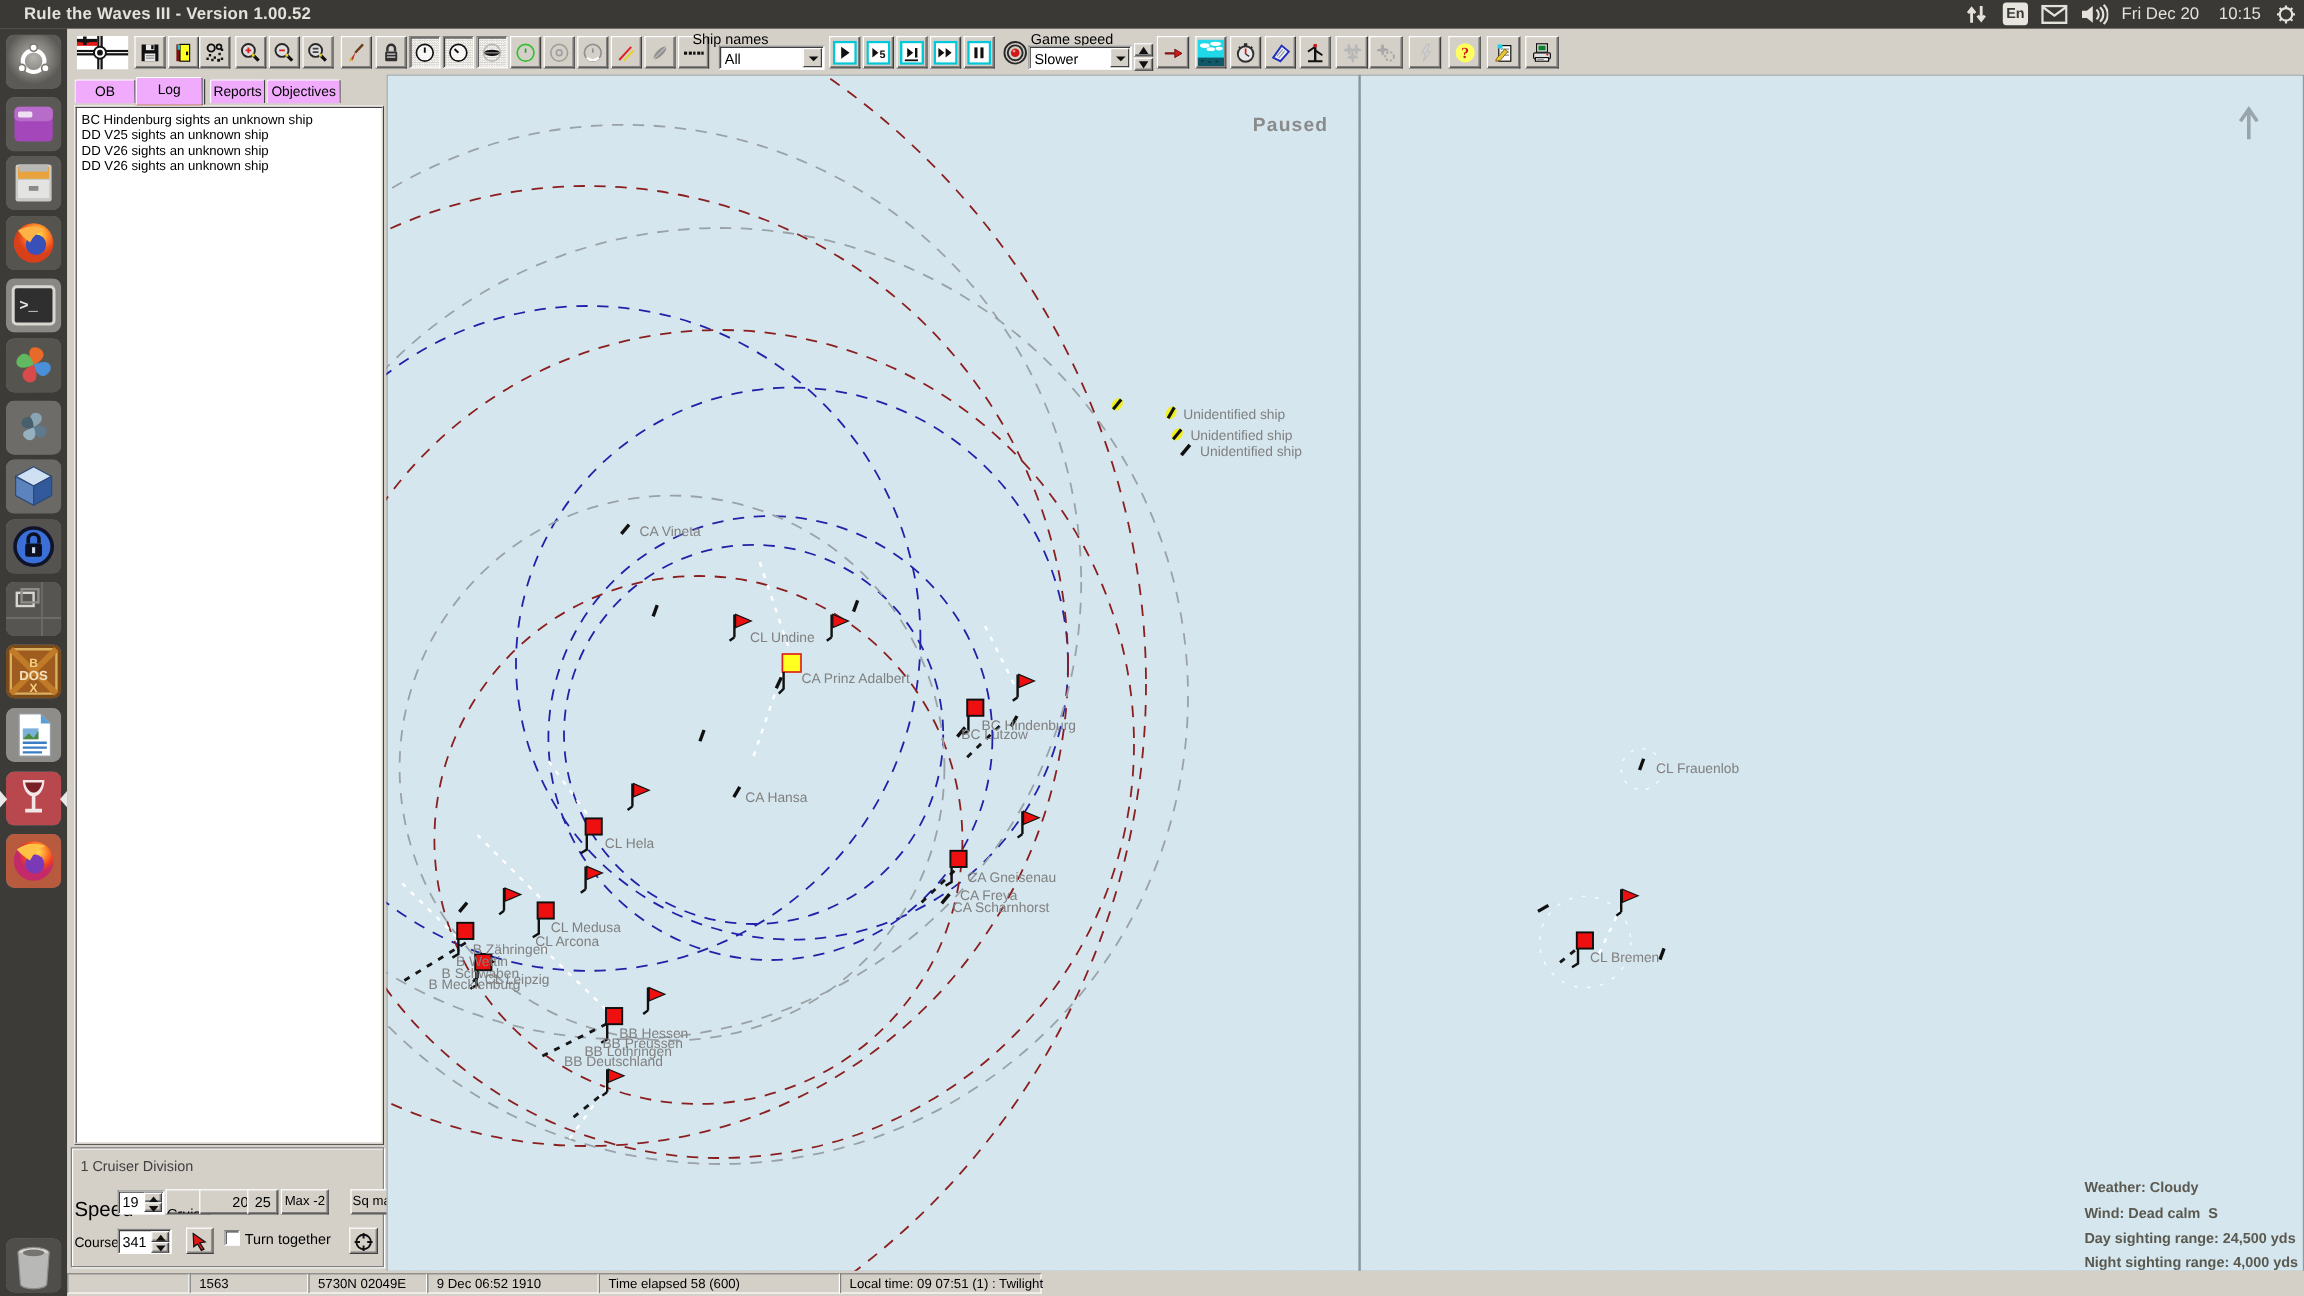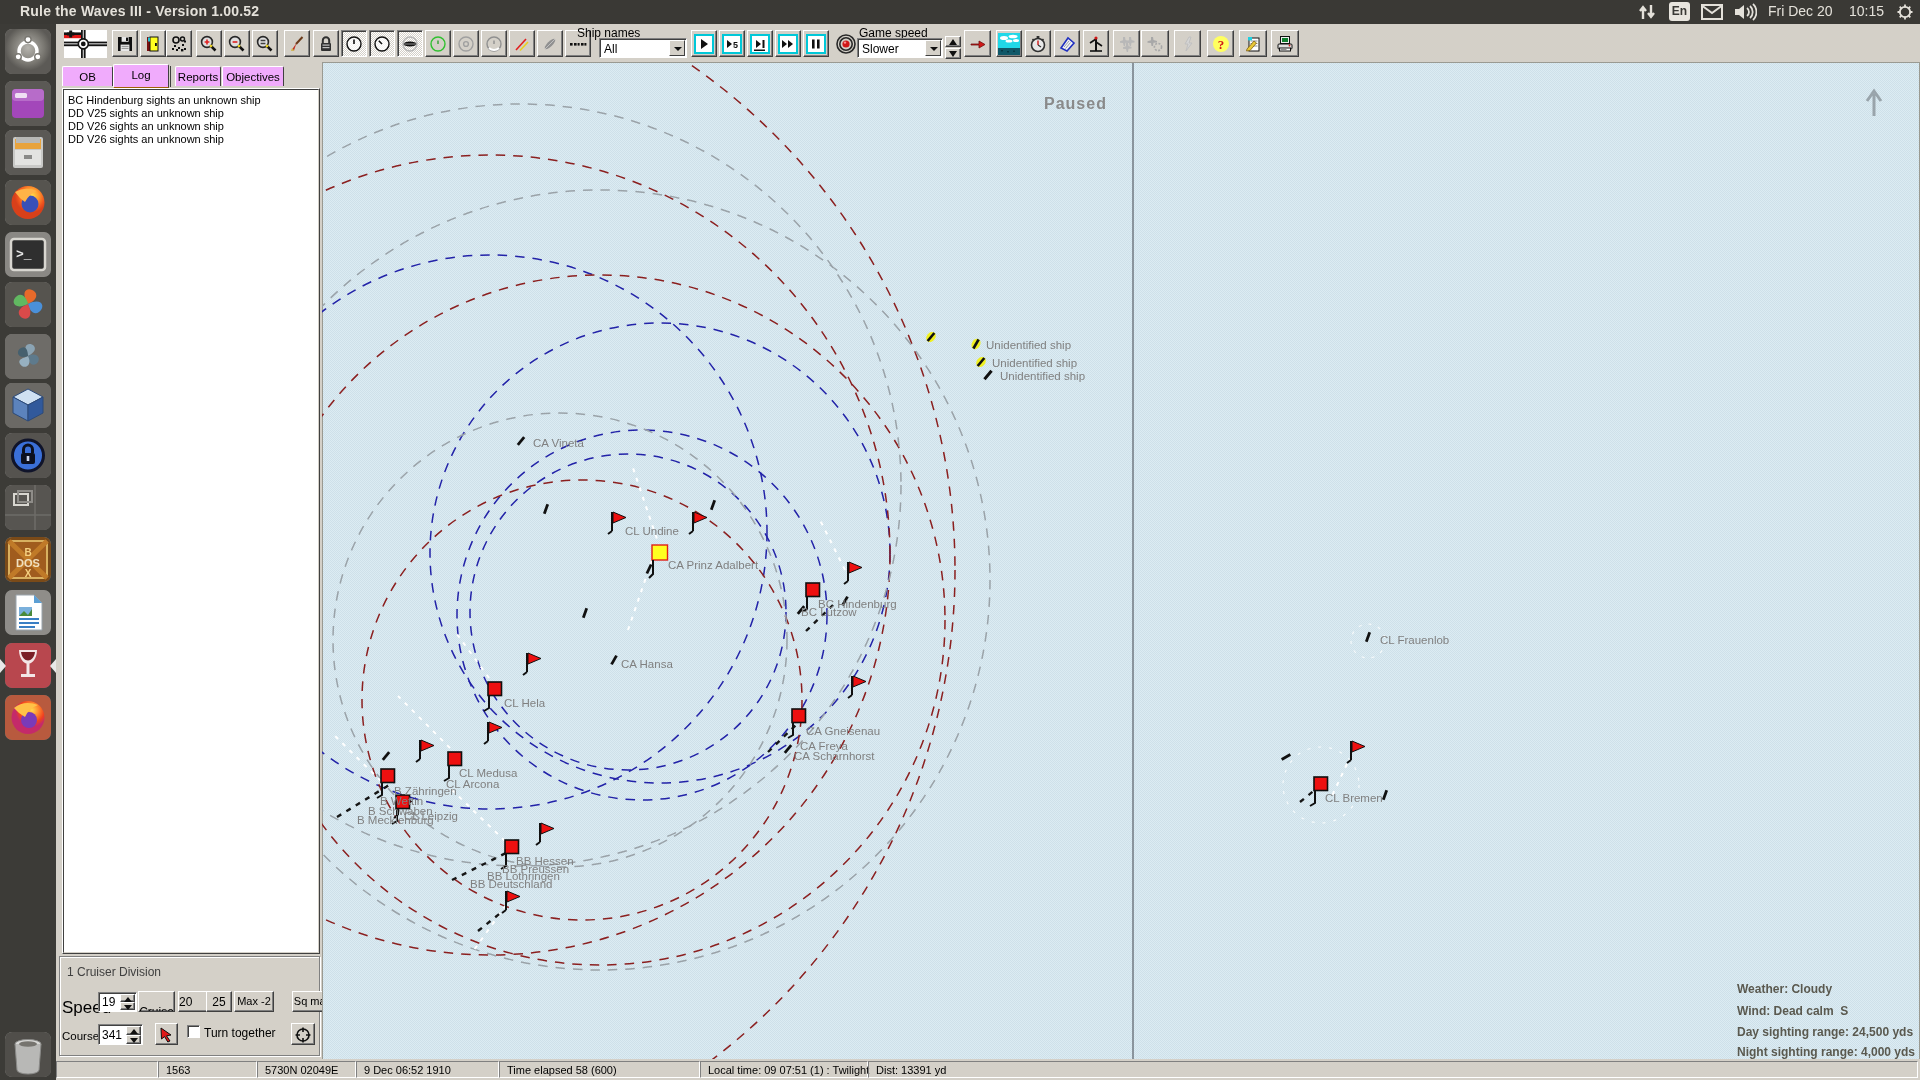--- a/index.html
+++ b/index.html
@@ -502,21 +502,21 @@
     <div class="abs sunk" style="left:42px;top:968px;width:39px;height:20px;background:#fff;box-shadow:inset 1px 1px 0 #404040">
 <div style="position:absolute;left:3px;top:2px;font-size:12px">19</div>
 <div class="b3d abs" style="right:1px;top:1px;width:15px;height:8px">
         <div style="position:absolute;left:3px;top:1.5px;width:0;height:0;border-left:4px solid transparent;border-right:4px solid transparent;border-bottom:5px solid #101010"></div>
       </div>
 <div class="b3d abs" style="right:1px;top:9px;width:15px;height:8px">
         <div style="position:absolute;left:3px;top:1.5px;width:0;height:0;border-left:4px solid transparent;border-right:4px solid transparent;border-top:5px solid #101010"></div>
       </div>
     </div>
     <div class="b3d abs" style="left:82px;top:967px;width:37px;height:21px;text-align:center;font-size:12px;white-space:nowrap;overflow:hidden;padding-top:13px">Cruise</div>
-    <div class="b3d abs" style="left:122px;top:967px;width:42px;height:21px;text-align:left;font-size:12px;white-space:nowrap;overflow:hidden;padding-top:3px">20</div>
+    <div class="b3d abs" style="left:110px;top:967px;width:42px;height:21px;text-align:right;font-size:12px;white-space:nowrap;overflow:hidden;padding-top:3px">20</div>
     <div class="b3d abs" style="left:150px;top:967px;width:26px;height:21px;text-align:center;font-size:12px;white-space:nowrap;overflow:hidden;padding-top:3px">25</div>
     <div class="b3d abs" style="left:178px;top:967px;width:40px;height:21px;text-align:center;font-size:11px;white-space:nowrap;overflow:hidden;padding-top:3px">Max -2</div>
     <div class="b3d abs" style="left:236px;top:967px;width:41px;height:21px;text-align:center;font-size:11px;white-space:nowrap;overflow:hidden;padding-top:3px">Sq max</div>
     <div class="abs" style="left:6px;top:1006px;font-size:11.5px;color:#000">Course</div>
     <div class="abs sunk" style="left:42px;top:1000px;width:45px;height:21px;background:#fff;box-shadow:inset 1px 1px 0 #404040">
 <div style="position:absolute;left:3px;top:3px;font-size:12px">341</div>
 <div class="b3d abs" style="right:1px;top:1px;width:15px;height:9px">
         <div style="position:absolute;left:3px;top:2px;width:0;height:0;border-left:4px solid transparent;border-right:4px solid transparent;border-bottom:5px solid #101010"></div>
       </div>
 <div class="b3d abs" style="right:1px;top:10px;width:15px;height:9px">
@@ -749,15 +749,12 @@
     </div>
     <div class="spanel" style="left:300px;width:143px">
       <span style="left:7px">9 Dec 06:52 1910</span>
     </div>
     <div class="spanel" style="left:443px;width:201px">
       <span style="left:7px">Time elapsed 58 (600)</span>
     </div>
     <div class="spanel" style="left:644px;width:168px">
       <span style="left:7px">Local time: 09 07:51 (1) : Twilight</span>
     </div>
-    <div class="spanel" style="left:812px;width:1050px">
-      <span style="left:7px">Dist: 13391 yd</span>
-    </div>
   </div>
 </body></html>

